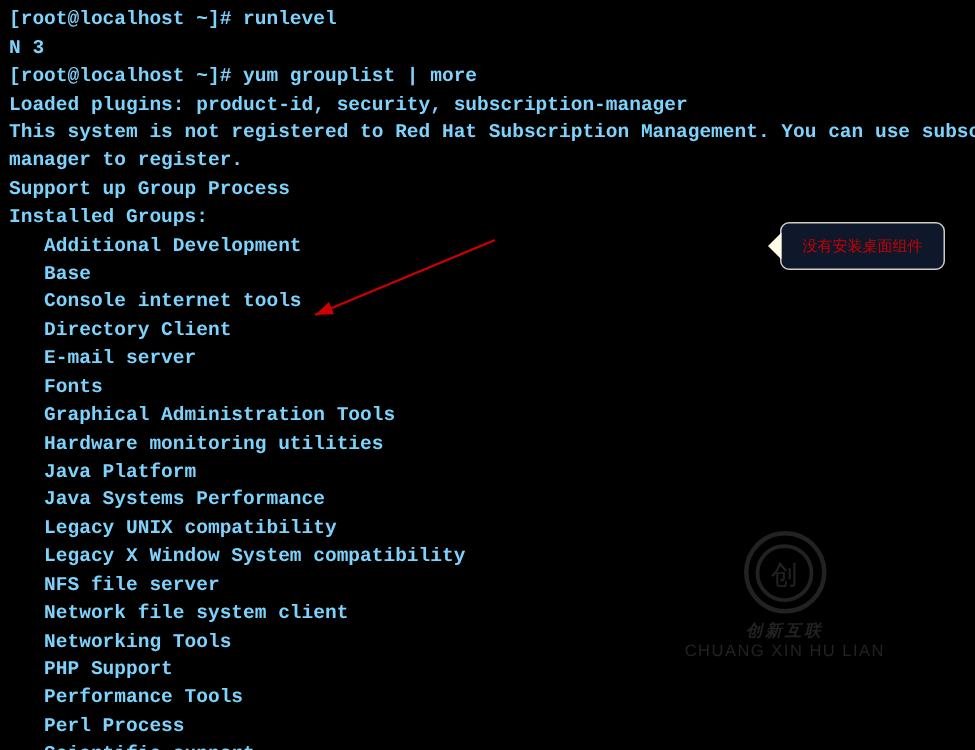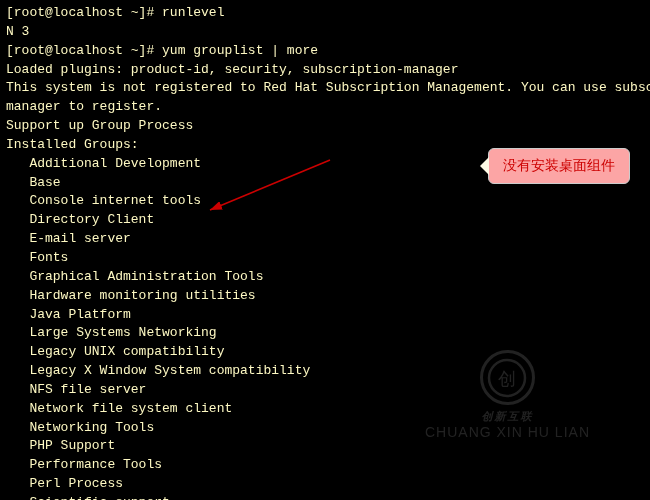--- a/index.html
+++ b/index.html
@@ -23,34 +23,35 @@
       width: 650px;
       height: 500px;
       padding: 4px 6px;
       position: relative;
       overflow: hidden;
     }
 
     .terminal-line {
       line-height: 1.45;
       white-space: pre;
-      color: #fef9c3;
+      color: #7dd3fc;
+      font-weight: bold;
     }
 
     
     .callout {
       position: absolute;
       top: 148px;
       right: 20px;
-      background-color: #fca5a5;
+      background-color: #0f172a;
       border: 1px solid #ccc;
       border-radius: 6px;
       padding: 8px 14px;
       color: #cc0000;
-      font-size: 14px;
+      font-size: 10px;
       font-family: 'SimSun', 'Microsoft YaHei', serif;
       white-space: nowrap;
       z-index: 10;
     }
 
     .callout::before {
       content: '';
       position: absolute;
       left: -18px;
       top: 50%;
@@ -97,21 +98,21 @@
     .watermark-text-top {
       font-size: 11px;
       color: #888;
       font-family: Arial, sans-serif;
       letter-spacing: 2px;
       font-weight: bold;
       font-style: italic;
     }
 
     .watermark-text-bottom {
-      font-size: 14px;
+      font-size: 11px;
       color: #888;
       font-family: Arial, sans-serif;
       letter-spacing: 1px;
     }
   </style>
 </head>
 <body>
 
 <div class="terminal">
   <div id="terminal-lines">
@@ -125,21 +126,21 @@
       <div class="terminal-line">Installed Groups:</div>
       <div class="terminal-line">   Additional Development</div>
       <div class="terminal-line">   Base</div>
       <div class="terminal-line">   Console internet tools</div>
       <div class="terminal-line">   Directory Client</div>
       <div class="terminal-line">   E-mail server</div>
       <div class="terminal-line">   Fonts</div>
       <div class="terminal-line">   Graphical Administration Tools</div>
       <div class="terminal-line">   Hardware monitoring utilities</div>
       <div class="terminal-line">   Java Platform</div>
-      <div class="terminal-line">   Large Systems Networking</div>
+      <div class="terminal-line">   Java Systems Performance</div>
       <div class="terminal-line">   Legacy UNIX compatibility</div>
       <div class="terminal-line">   Legacy X Window System compatibility</div>
       <div class="terminal-line">   NFS file server</div>
       <div class="terminal-line">   Network file system client</div>
       <div class="terminal-line">   Networking Tools</div>
       <div class="terminal-line">   PHP Support</div>
       <div class="terminal-line">   Performance Tools</div>
       <div class="terminal-line">   Perl Process</div>
       <div class="terminal-line">   Scientific support</div>
     </div>

